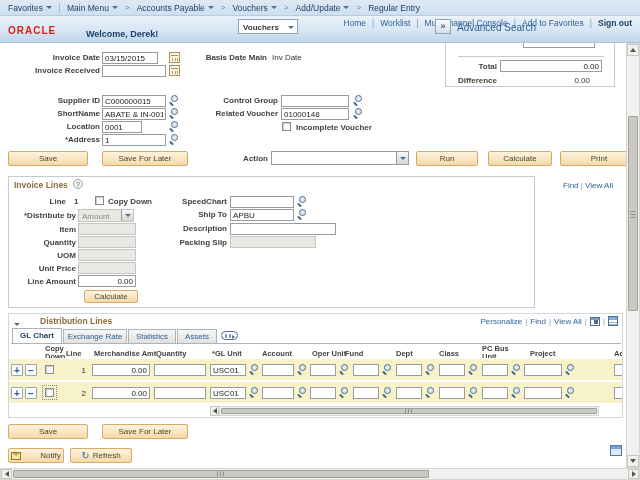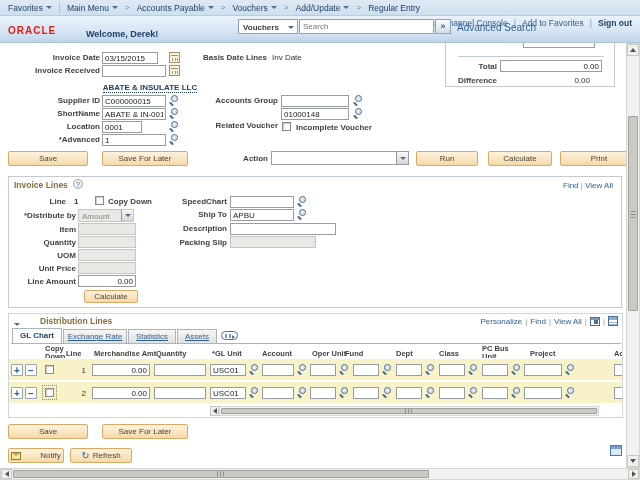--- a/index.html
+++ b/index.html
@@ -93,21 +93,21 @@
   .icon-pill::after { content:""; position:absolute; right:2px; top:2.5px; border-top:2px solid transparent;
                       border-bottom:2px solid transparent; border-left:3px solid #4a6f96; }
   .icon-window { position:absolute; width:12px; height:11px; border:1px solid #4a7ab5; background:#dce9f7; cursor:pointer; }
   .icon-window::before { content:""; position:absolute; left:0; right:0; top:0; height:3px; background:#7aa3d4; }
 
   
   .tab { position:absolute; height:14px; border:1px solid #a9b4bf; border-bottom:none; text-align:center;
          font-size:8px; line-height:13px; cursor:pointer; }
   .tab.active { background:#fff; font-weight:bold; color:#1d4168; height:15px; z-index:2; }
   .tab.inactive { background:linear-gradient(#f6f6f4,#e2e1dd); }
-  .tab.inactive .tlbl { color:#2d5f97; text-decoration:underline; }
+  .tab.inactive .tlbl { color:#2d5f97; }
   .ghead { position:absolute; font-weight:bold; font-size:7.5px; color:#43423c; line-height:8px; }
   .grow { position:absolute; left:0; width:613px; height:22px; background:#f8f2c9; border-top:1px solid #fff; }
   .pm { position:absolute; width:12px; height:12px; background:#fdfdfb; border:1px solid #97a5b8;
         color:#2a5caa; font-size:10px; line-height:9px; text-align:center; font-weight:bold;
         border-radius:1px; cursor:pointer; font-family:inherit; }
 
   
   .sb-track { position:absolute; background:#f2f1ef; border:1px solid #d8d6d2; }
   .sb-thumb { position:absolute; background:#cbc9c5; border:1px solid #a3a19c; border-radius:1px; cursor:pointer; }
   .sb-btn { position:absolute; background:#f1f0ee; border:1px solid #c9c7c3; display:flex;
@@ -169,21 +169,20 @@
       <span class="lnk">Add to Favorites</span>
       <span class="sep">|</span>
       <span class="lnk" style="font-weight:bold;color:#1d4168;">Sign out</span>
     </div>
     <div class="logo">ORACLE</div>
     <div class="welcome">Welcome, Derek!</div>
     <div class="scope">
       <span class="stext">Vouchers</span>
       <span class="scaret tri-down" style="position:absolute;"></span>
     </div>
-    <input class="hsearch" placeholder="Search" style="">
     <div class="gobtn">»</div>
     <span class="advs lnk">Advanced Search</span>
   </div>
 
   <div class="abs" style="left:0;top:0;width:640px;height:480px;z-index:1;">
 
     <div class="gbox" style="left:445px;top:30px;width:170px;height:57px;"></div>
     <input class="inp" style="left: 523px; top: 36px; width: 72px;">
     <div class="hr" style="left:458px;top:56px;width:146px;"></div>
     <div class="lbl" style="left:420px;top:62px;width:77px;">Total</div>
@@ -192,68 +191,65 @@
     <div class="txt" style="left:520px;top:76px;width:70px;text-align:right;">0.00</div>
 
     <div class="lbl" style="left:0;top:53px;width:100px;">Invoice Date</div>
     <input class="inp" style="left: 102px; top: 52px; width: 56px;" value="03/15/2015">
     <span class="cal" style="left:169px;top:52px;"></span>
 
     <div class="lbl" style="left:0;top:66px;width:100px;">Invoice Received</div>
     <input class="inp" style="left: 102px; top: 65px; width: 64px;">
     <span class="cal" style="left:169px;top:65px;"></span>
 
-    <div class="lbl" style="left:150px;top:53px;width:117px;">Basis Date Lines</div>
+    <div class="lbl" style="left:150px;top:53px;width:117px;">Basis Date Main</div>
     <div class="txt" style="left:272px;top:53px;">Inv Date</div>
 
-    <div class="txt" style="left:75px;top:83px;width:150px;text-align:center;">
-      <span class="link-bold">ABATE &amp; INSULATE LLC</span>
-    </div>
 
     <div class="lbl" style="left:0;top:96px;width:100px;">Supplier ID</div>
     <input class="inp" style="left: 102px; top: 95px; width: 64px;" value="C000000015">
     <span class="mag" style="left:168px;top:94px;"></span>
 
     <div class="lbl" style="left:0;top:109px;width:100px;">ShortName</div>
     <input class="inp" style="left: 102px; top: 108px; width: 64px;" value="ABATE &amp; IN-001">
     <span class="mag" style="left:168px;top:107px;"></span>
 
     <div class="lbl" style="left:0;top:122px;width:100px;">Location</div>
     <input class="inp" style="left: 102px; top: 121px; width: 40px;" value="0001">
     <span class="mag" style="left:168px;top:120px;"></span>
 
-    <div class="lbl" style="left:0;top:135px;width:100px;">*Advanced</div>
+    <div class="lbl" style="left:0;top:135px;width:100px;">*Address</div>
     <input class="inp" style="left: 102px; top: 134px; width: 64px;" value="1">
     <span class="mag" style="left:168px;top:133px;"></span>
 
-    <div class="lbl" style="left:160px;top:96px;width:118px;">Accounts Group</div>
+    <div class="lbl" style="left:160px;top:96px;width:118px;">Control Group</div>
     <input class="inp" style="left: 281px; top: 95px; width: 68px;">
     <span class="mag" style="left:352px;top:94px;"></span>
 
-    <div class="lbl" style="left:160px;top:109px;width:118px;margin-top:12px;">Related Voucher</div>
+    <div class="lbl" style="left:160px;top:109px;width:118px;">Related Voucher</div>
     <input class="inp" style="left: 281px; top: 108px; width: 68px;" value="01000148">
     <span class="mag" style="left:352px;top:107px;"></span>
 
     <span class="abs" style="left:282px;top:122px;"><span class="chkbox"></span></span>
     <div class="lbl-l" style="left:296px;top:123px;">Incomplete Voucher</div>
 
     <div class="btn" style="left:8px;top:151px;width:80px;">Save</div>
     <div class="btn" style="left:102px;top:151px;width:86px;">Save For Later</div>
     <div class="lbl" style="left:200px;top:154px;width:68px;">Action</div>
     <div class="dd" style="left:271px;top:151px;width:138px;height:14px;">
       <span class="dtext"></span>
       <span class="dbtn">
           <span class="tri-down"></span>
         </span>
     </div>
     <div class="btn" style="left:416px;top:151px;width:62px;">Run</div>
     <div class="btn" style="left:488px;top:151px;width:64px;">Calculate</div>
     <div class="btn" style="left:560px;top:151px;width:78px;">Print</div>
 
-    <div class="gbox" style="left:8px;top:176px;width:614px;height:132px;">
+    <div class="gbox" style="left:8px;top:176px;width:527px;height:132px;">
       <div class="sect-title" style="left:5px;top:3px;">Invoice Lines</div>
       <span class="qicon" style="left:64px;top:2px;">?</span>
       <div class="abs" style="left:549px;top:4px;width:60px;text-align:center;white-space:nowrap;">
         <span class="lnk">Find</span>
         <span class="sep">|</span>
         <span class="lnk">View All</span>
       </div>
 
       <div class="lbl" style="left:31px;top:20px;width:26px;">Line</div>
       <div class="lbl-l" style="left:65px;top:20px;">1</div>

